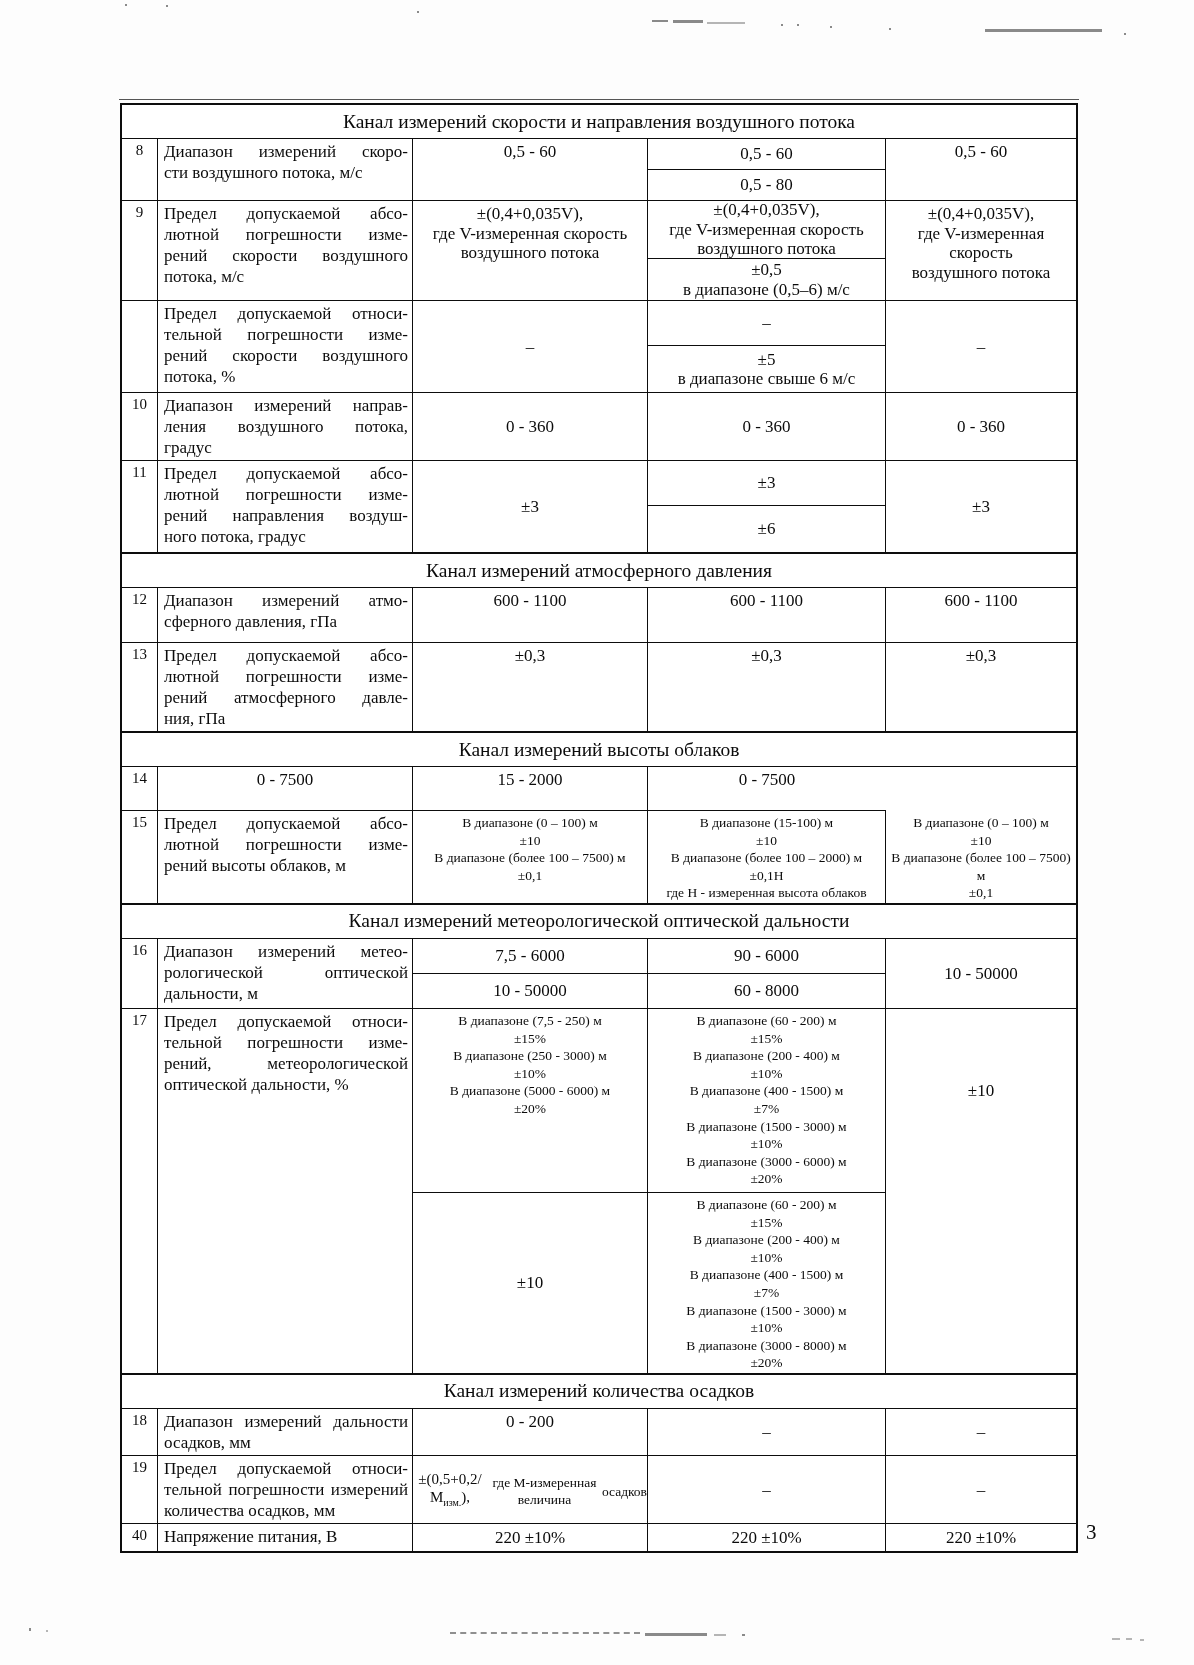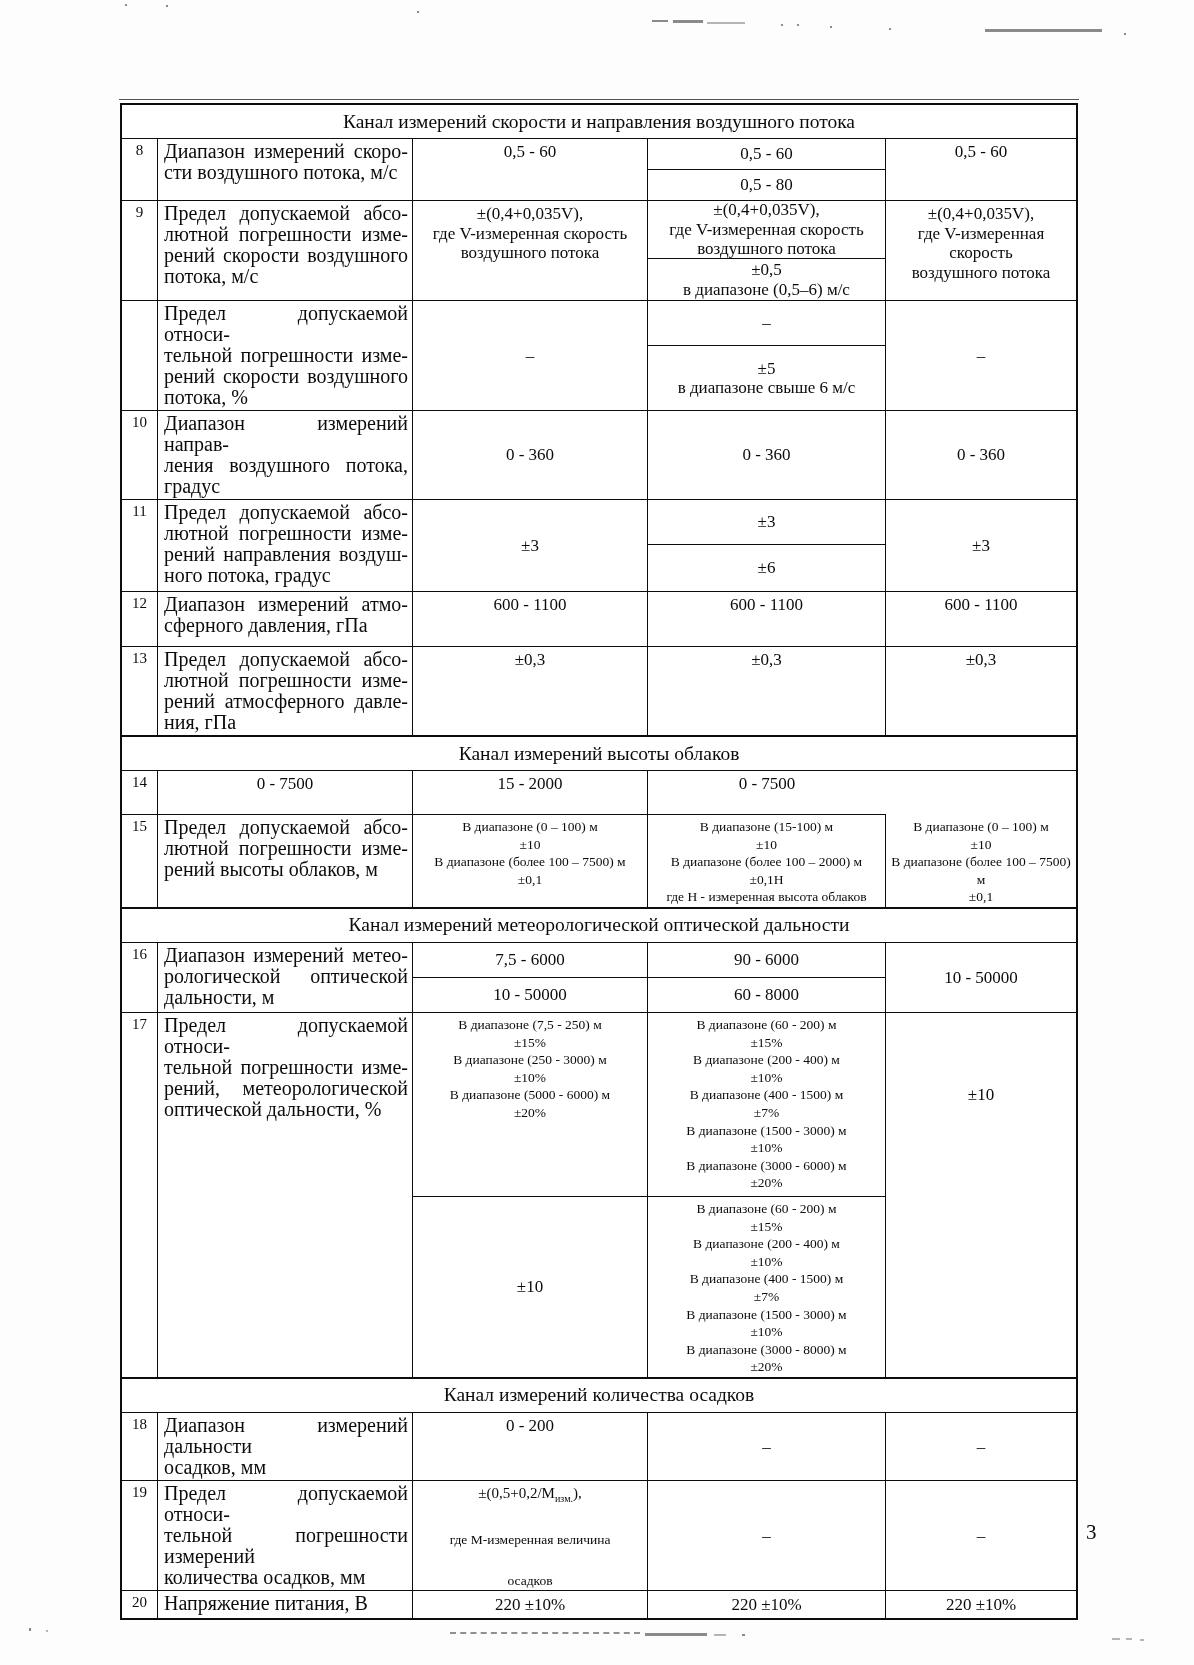--- a/index.html
+++ b/index.html
@@ -19,39 +19,39 @@
           display:flex; align-items:center; justify-content:center; text-align:center;
           font-size:19.5px; min-height:33px; }
   .sect.first { border-top:none; }
   .row { display:grid; grid-template-columns:36px 255px 235px 238px 1fr; }
   .cell { border-right:1.6px solid #0d0d0d; border-bottom:1.6px solid #0d0d0d;
           box-sizing:border-box; overflow:hidden; }
   .cell:last-child { border-right:none; }
   .row.norub .cell { border-bottom:none; }
 
   .num { text-align:center; font-size:15px; padding-top:3px; }
-  .label { padding:2px 4px 2px 6px; font-size:20px; line-height:21px; }
+  .label { padding:2px 4px 2px 6px; font-size:17px; line-height:21px; }
   .label > div { text-align:justify; text-align-last:justify; }
   .label > div:last-child { text-align-last:left; }
 
   .val { display:flex; align-items:center; justify-content:center;
          text-align:center; white-space:pre-line; font-size:17px; line-height:19.5px;
          padding:1px 3px; }
   .val.top { align-items:flex-start; padding-top:3px; }
   .val.pt70 { align-items:flex-start; padding-top:72px; }
 
   .split { padding:0; display:flex; flex-direction:column; }
   .sub { border-bottom:1.6px solid #0d0d0d; flex:0 0 auto;
          display:flex; align-items:center; justify-content:center;
          text-align:center; white-space:pre-line; font-size:17px; line-height:19.5px;
          box-sizing:border-box; padding:1px 3px; }
   .sub:last-child { border-bottom:none; flex:1 1 auto; }
   .sm { font-size:13.5px; line-height:17.6px; }
 
-  .r19c1 { display:flex; flex-direction:column; align-items:center; justify-content:space-between;
+  .r19c1 { display:flex; flex-direction:row; align-items:center; justify-content:space-between;
            padding-top:4px; font-size:13.5px; line-height:17.6px; text-align:center; }
   .r19c1 .frm { font-size:15px; }
   .subscr { font-size:10px; vertical-align:sub; }
 
   
   .h-r8  .cell { min-height:62px; }  .h-r8  .s1 { height:31px; }
   .h-r9a .cell { min-height:94px; }  .h-r9a .s1 { height:58px; }
   .h-r9b .cell { min-height:92px; }  .h-r9b .s1 { height:45px; }
   .h-r10 .cell { min-height:68px; }
   .h-r11 .cell { min-height:92px; }  .h-r11 .s1 { height:45px; }
@@ -169,20 +169,21 @@
           <div>ного потока, градус</div>
         </div>
       <div class="cell val">±3</div>
       <div class="cell split">
         <div class="sub s1">±3</div>
         <div class="sub">±6</div>
       </div>
       <div class="cell val">±3</div>
     </div>
 
+    <div class="sect">Канал измерений атмосферного давления</div>
 
     <div class="row h-r12">
       <div class="cell num">12</div>
       <div class="cell label">
           <div>Диапазон измерений атмо-</div>
           <div>сферного давления, гПа</div>
         </div>
       <div class="cell val top">600 - 1100</div>
       <div class="cell val top">600 - 1100</div>
       <div class="cell val top">600 - 1100</div>
@@ -317,21 +318,21 @@
       <div class="cell r19c1">
         <div class="frm"><span>±(0,5+0,2/М</span><span class="subscr">изм.</span><span>),</span></div>
         <div>где М-измеренная величина</div>
         <div>осадков</div>
       </div>
       <div class="cell val">–</div>
       <div class="cell val">–</div>
     </div>
 
     <div class="row h-r20 norub">
-      <div class="cell num">20</div>
+      <div class="cell num">40</div>
       <div class="cell label">
           <div>Напряжение питания, В</div>
         </div>
       <div class="cell val">220 ±10%</div>
       <div class="cell val">220 ±10%</div>
       <div class="cell val">220 ±10%</div>
     </div>
 
   </div>
 

